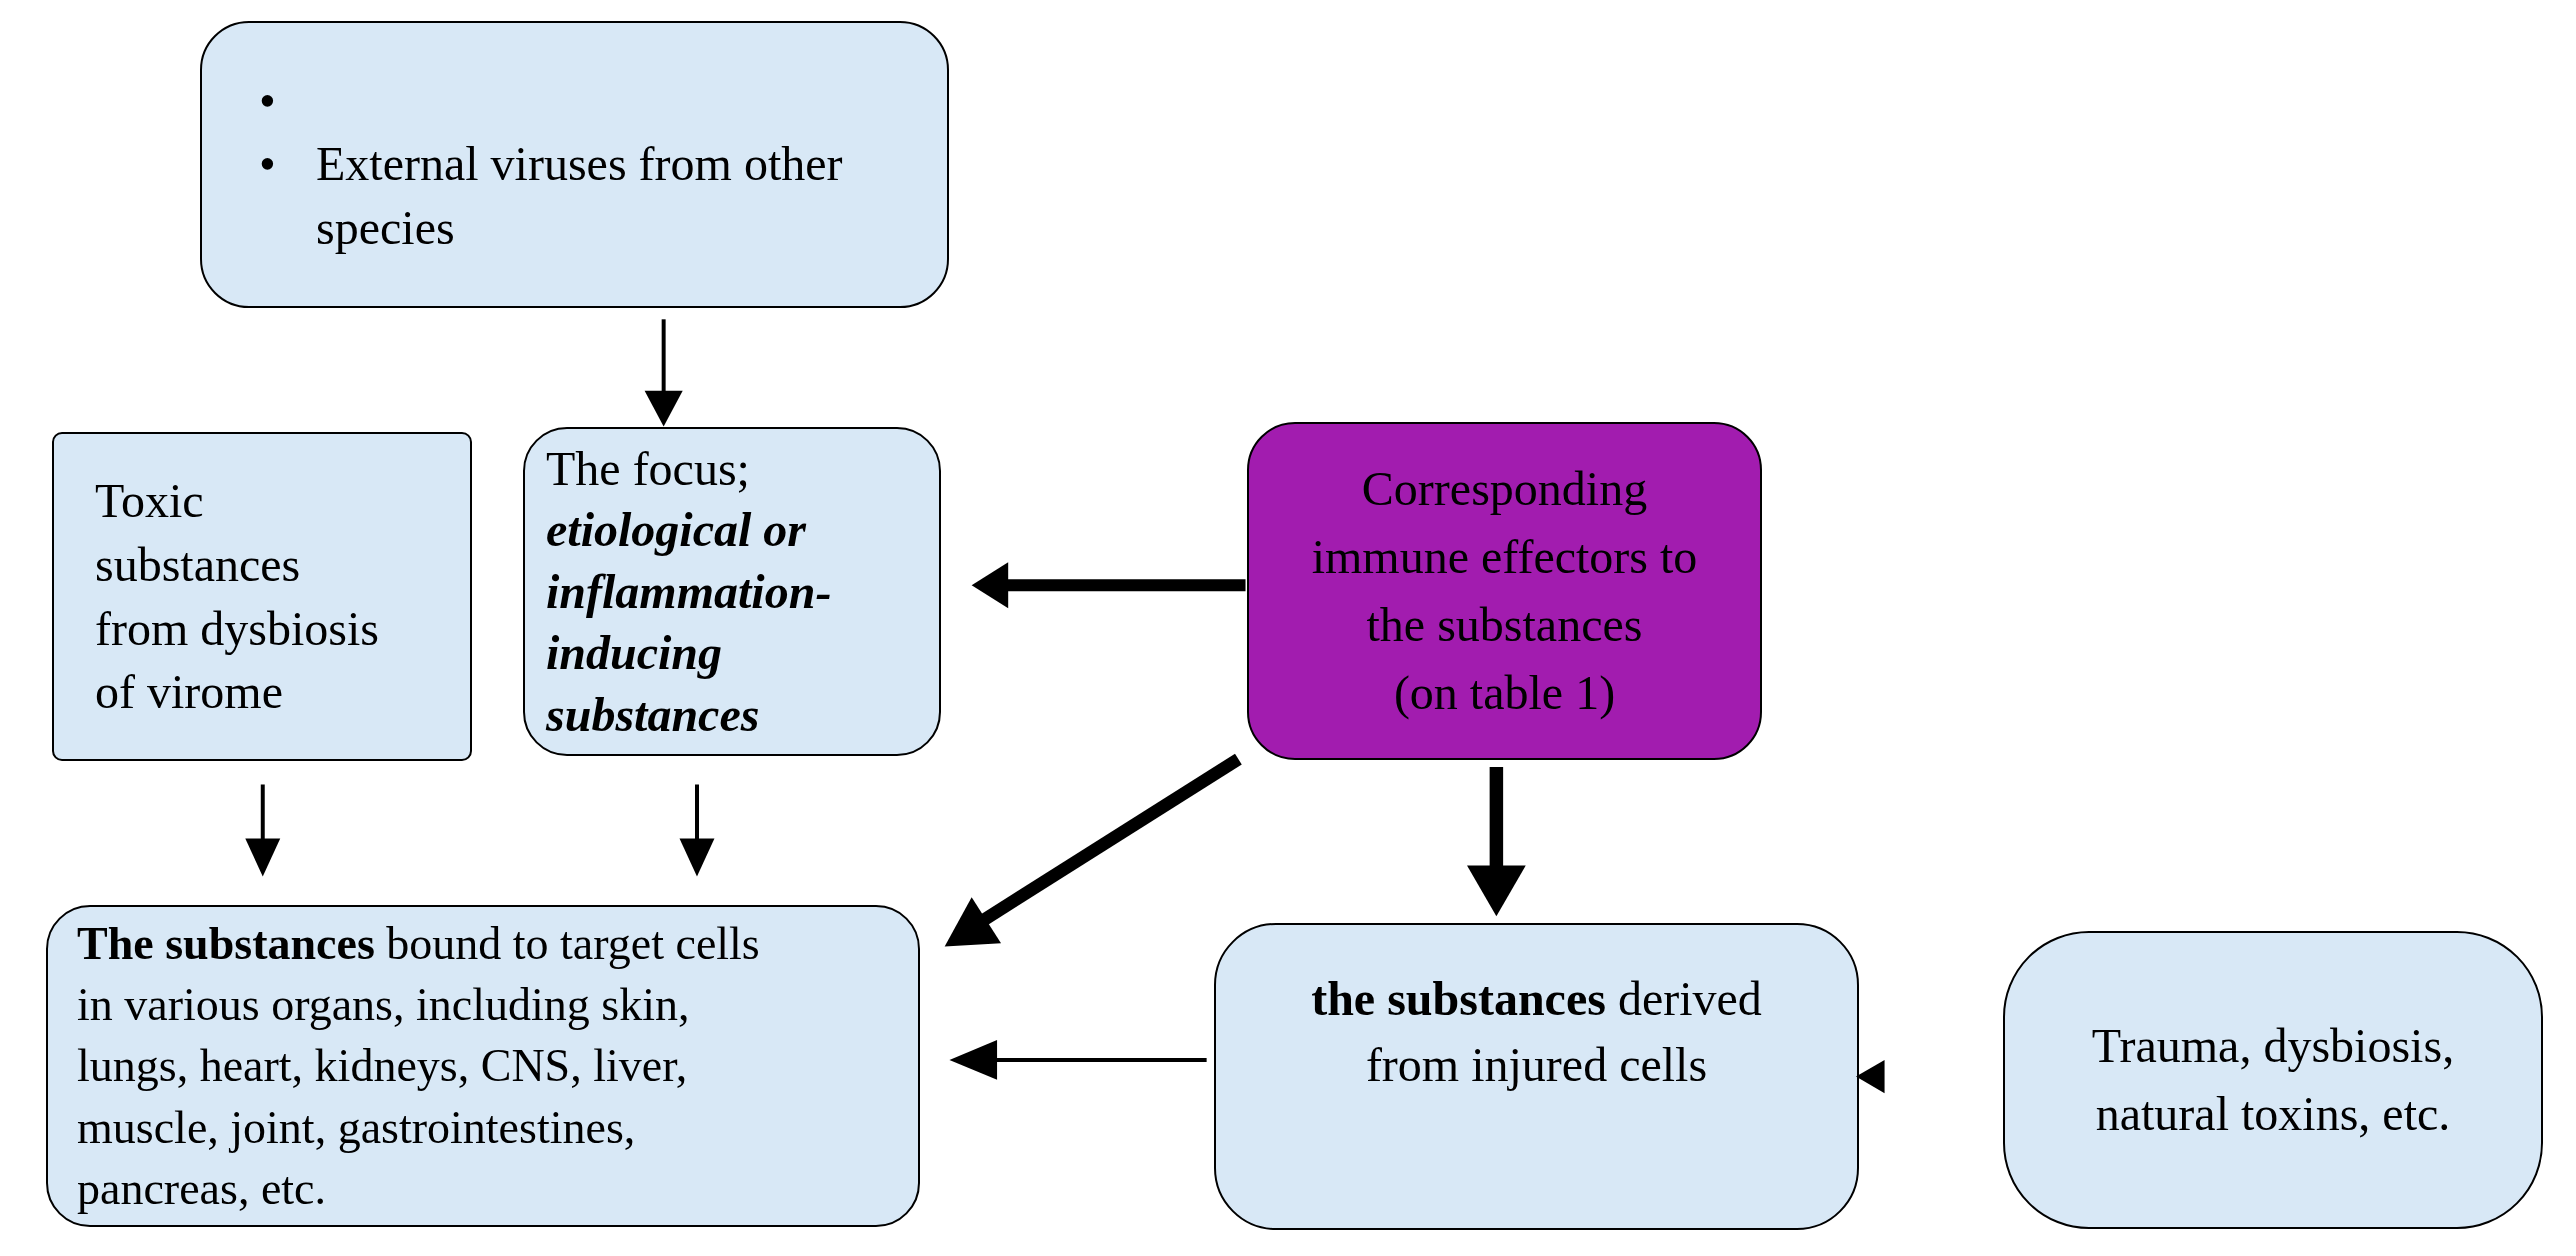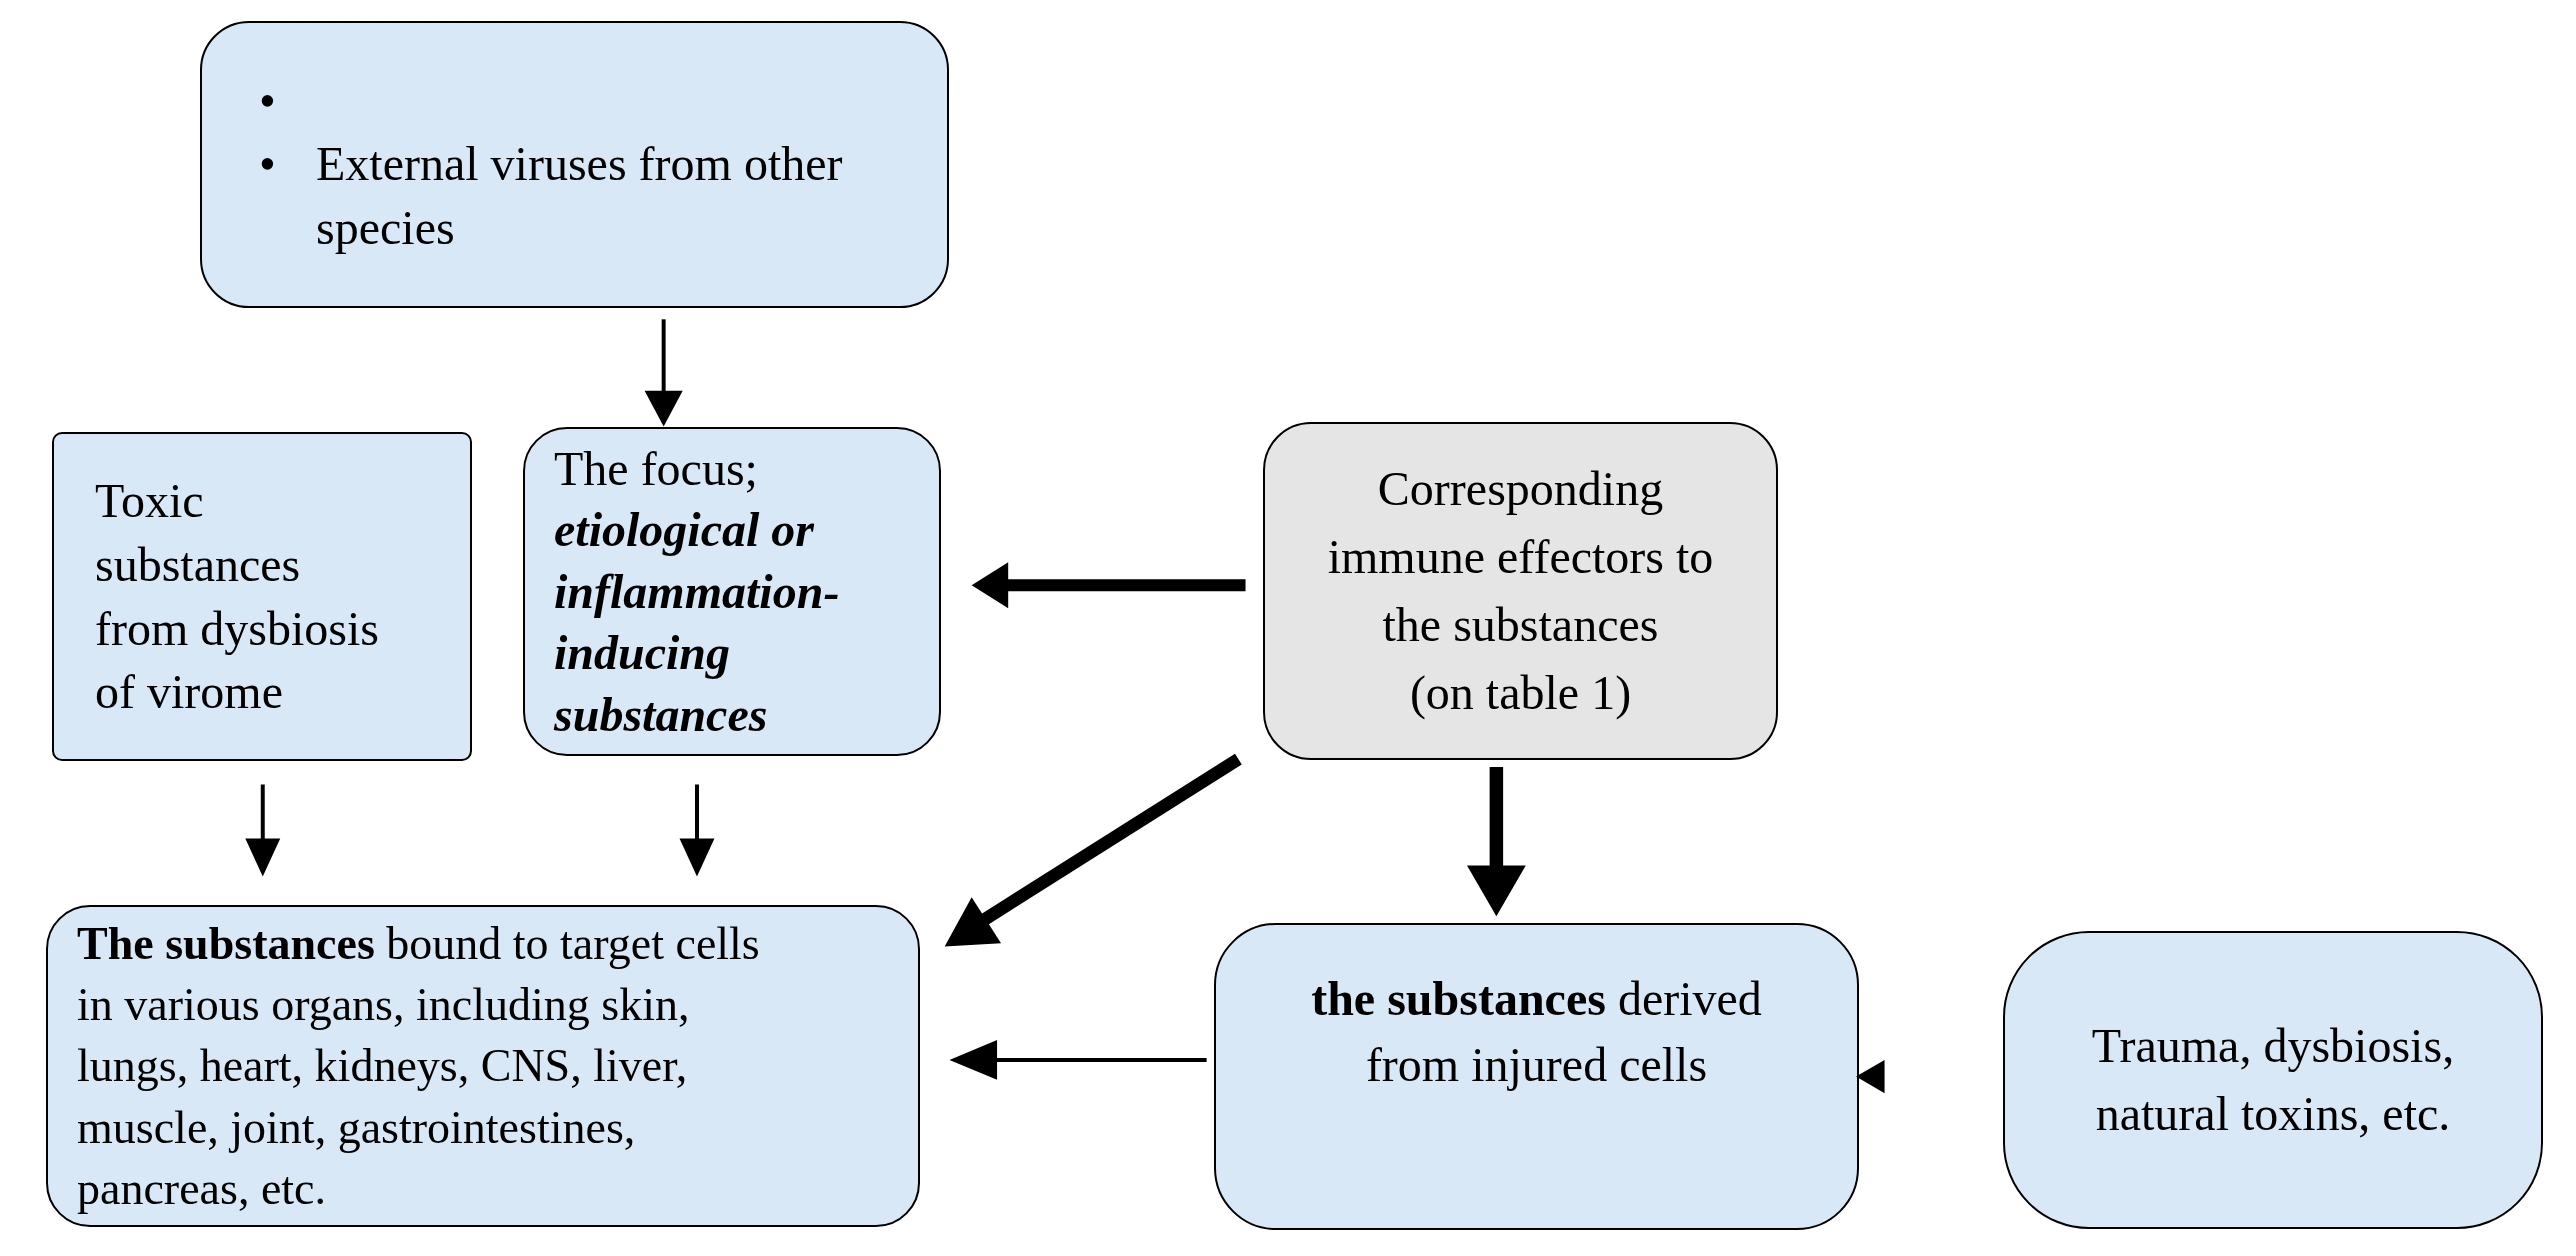--- a/index.html
+++ b/index.html
@@ -16,21 +16,21 @@
     position:absolute;
     box-sizing:border-box;
     border:2.4px solid #000000;
     background:#d8e8f6;
     display:flex;
     flex-direction:column;
     font-size:48px;
     line-height:1.32;
   }
   .box .seg{ white-space:pre-line; }
-  .fill-medium{ background:#e5e5e5;margin-left:16px; }
+  .fill-medium{ background:#a21caf; }
   .v-center{ justify-content:center; }
   .h-center{ text-align:center; }
   .bullet-row{ display:flex; align-items:flex-start; }
   .bullet-glyph{ width:57px; flex:0 0 57px; text-align:left; }
   .bullet-text{ white-space:pre-line; }
   #arrow-layer{
     position:absolute; left:0; top:0; width:2576px; height:1257px;
     pointer-events:none;
   }
   #arrow-layer line{ stroke:#000000; }
@@ -52,21 +52,21 @@
     </div>
   </div>
 
   <div class="box v-center seg" style="left:52px; top:432px; width:420px; height:329px; border-radius:10px; padding-left:41px; padding-right:8px; line-height:1.33;">
   <div class="seg"><span>Toxic
 substances
 from dysbiosis
 of virome</span></div>
     </div>
 
-  <div class="box v-center seg" style="left:523px; top:427px; width:418px; height:329px; border-radius:44px; padding-left:29px; padding-right:6.4px; line-height:1.28;">
+  <div class="box v-center seg" style="left:523px; top:427px; width:418px; height:329px; border-radius:44px; padding-left:21px; padding-right:6.4px; line-height:1.28;">
   <div class="seg"><span>The focus;
 </span><span style="font-weight: bold; font-style: italic;">etiological or
 inflammation-
 inducing
 substances</span></div>
     </div>
 
   <div class="box v-center h-center seg fill-medium" style="left:1247px; top:422px; width:515px; height:338px; border-radius:48px; padding:0 11px; line-height:1.42;">
   <div class="seg"><span>Corresponding
 immune effectors to

